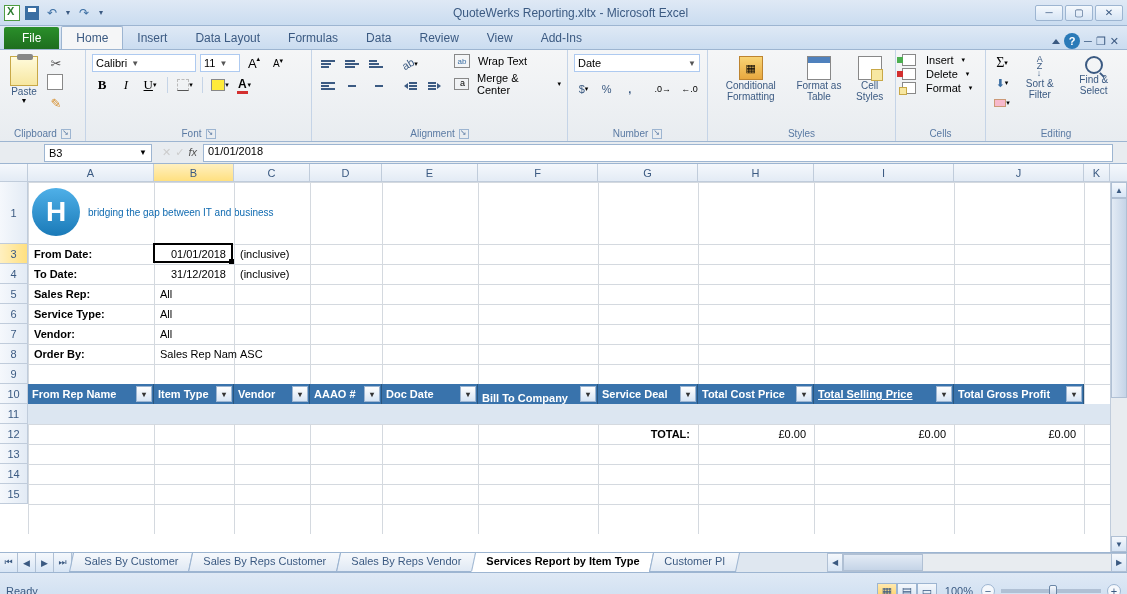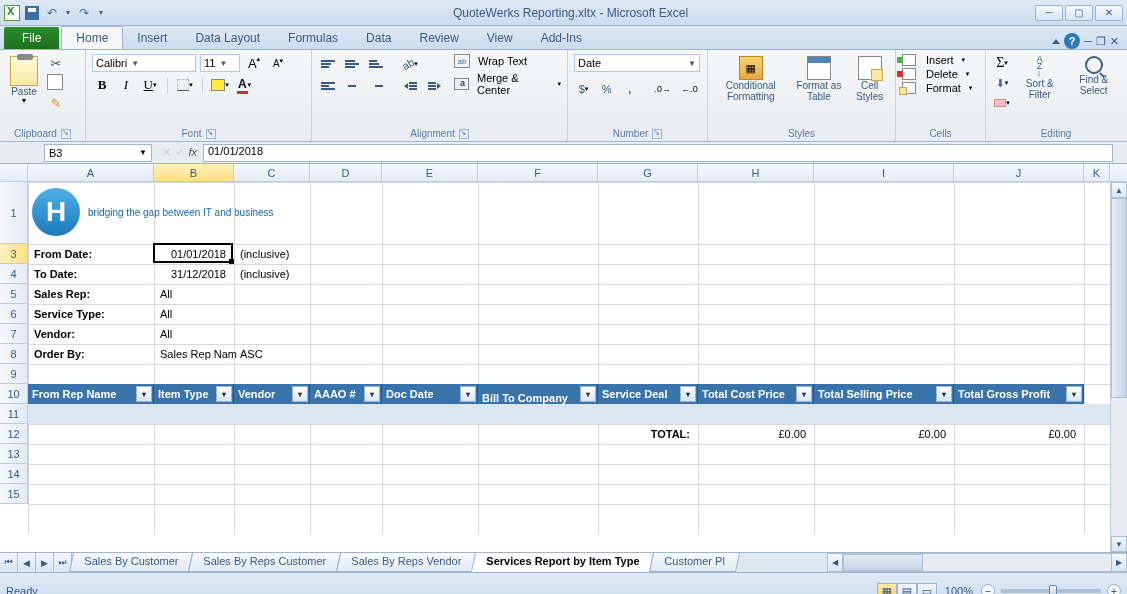--- a/index.html
+++ b/index.html
@@ -597,21 +597,21 @@
             <div class="fbtn"></div>
           </div>
           <div class="filter-cell" style="width: 100px;">
             <span style="overflow: hidden; text-overflow: ellipsis; padding-right: 18px;">Service Deal</span>
             <div class="fbtn"></div>
           </div>
           <div class="filter-cell" style="width: 116px;">
             <span style="overflow: hidden; text-overflow: ellipsis; padding-right: 18px;">Total Cost Price</span>
             <div class="fbtn"></div>
           </div>
-          <div class="filter-cell" style="width: 140px;">
+          <div class="filter-cell" style="width: 140px; text-decoration: underline;">
             <span style="overflow: hidden; text-overflow: ellipsis; padding-right: 18px;">Total Selling Price</span>
             <div class="fbtn"></div>
           </div>
           <div class="filter-cell" style="width: 130px;">
             <span style="overflow: hidden; text-overflow: ellipsis; padding-right: 18px;">Total Gross Profit</span>
             <div class="fbtn"></div>
           </div>
         </div>
         <div class="light-row" style="top: 222px;"></div>
         <div class="cell-content bold-cell" style="left: 572px; top: 244px; width: 94px; text-align: right;">TOTAL:</div>

